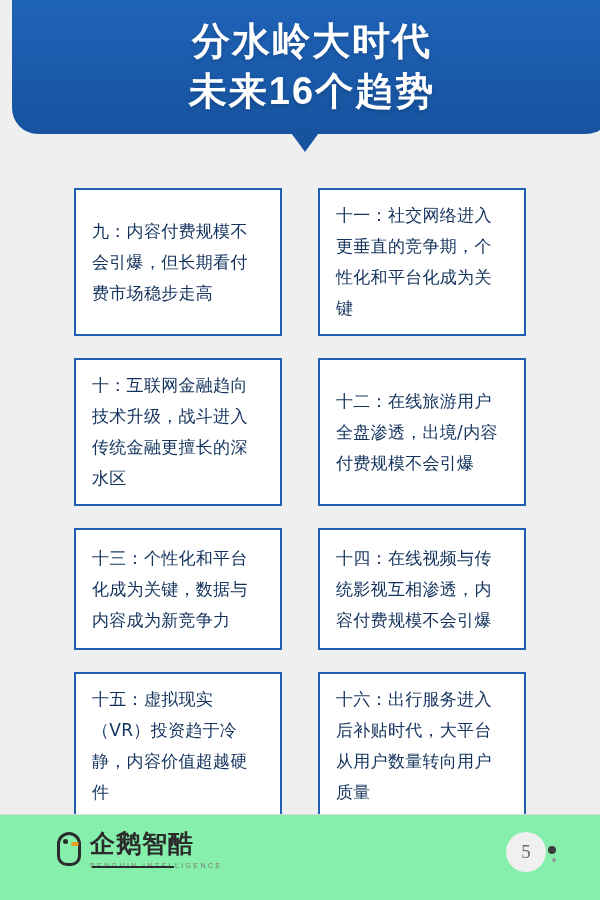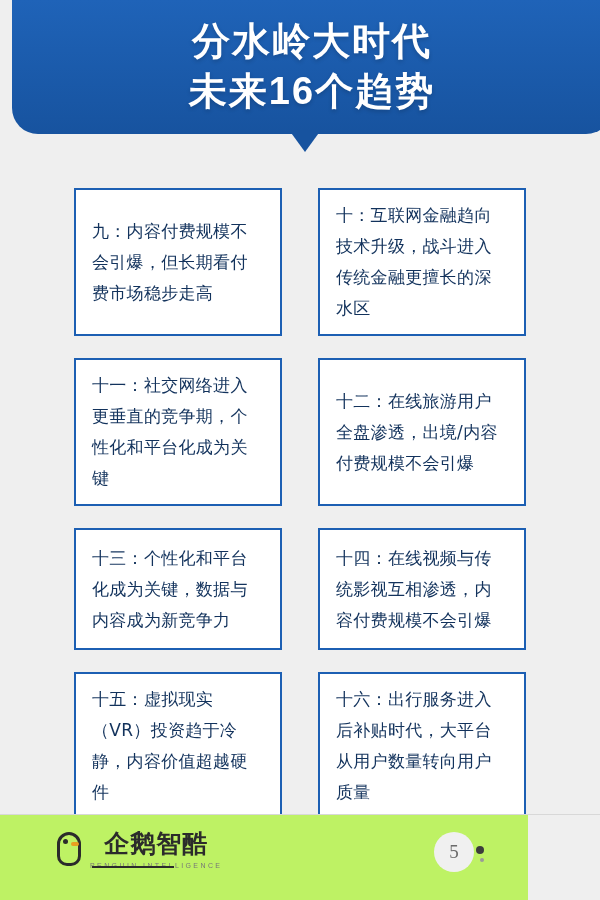--- a/index.html
+++ b/index.html
@@ -86,24 +86,23 @@
     line-height: 31px;
     letter-spacing: 0.3px;
     font-family: "DejaVu Sans", "Liberation Sans", sans-serif;
   }
 
   
   .footer {
     position: absolute;
     left: 0;
     bottom: 0;
-    width: 528px;
+    width: 600px;
     height: 86px;
-    background: #bef264;
-    text-align: center;
+    background: #86efac;
   }
   .footer-rule {
     position: absolute;
     left: 0;
     top: 0;
     width: 600px;
     height: 1px;
     background: #d8d8d8;
   }
   .logo-wrap {
@@ -224,24 +223,24 @@
     <span>分水岭大时代</span>
     <span class="line2">未来16个趋势</span>
   </div>
 </div>
 
 <div class="grid">
   <div class="card">
     <div class="card-text">九：内容付费规模不会引爆，但长期看付费市场稳步走高</div>
   </div>
   <div class="card">
+    <div class="card-text">十一：社交网络进入更垂直的竞争期，个性化和平台化成为关键</div>
+  </div>
+  <div class="card">
     <div class="card-text">十：互联网金融趋向技术升级，战斗进入传统金融更擅长的深水区</div>
-  </div>
-  <div class="card">
-    <div class="card-text">十一：社交网络进入更垂直的竞争期，个性化和平台化成为关键</div>
   </div>
   <div class="card">
     <div class="card-text">十二：在线旅游用户全盘渗透，出境/内容付费规模不会引爆</div>
   </div>
   <div class="card">
     <div class="card-text">十三：个性化和平台化成为关键，数据与内容成为新竞争力</div>
   </div>
   <div class="card">
     <div class="card-text">十四：在线视频与传统影视互相渗透，内容付费规模不会引爆</div>
   </div>

